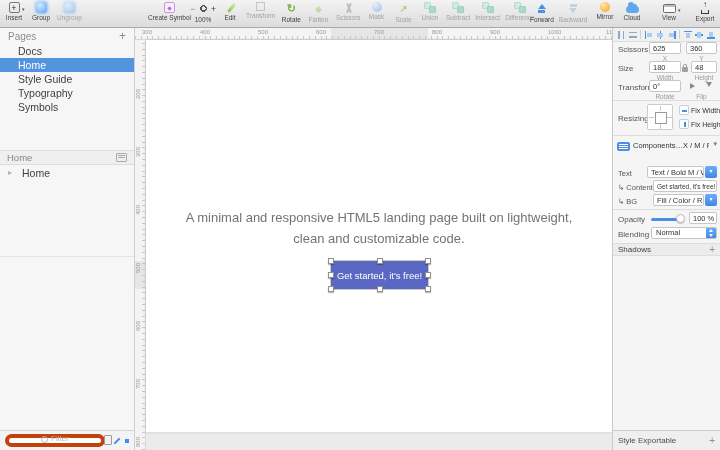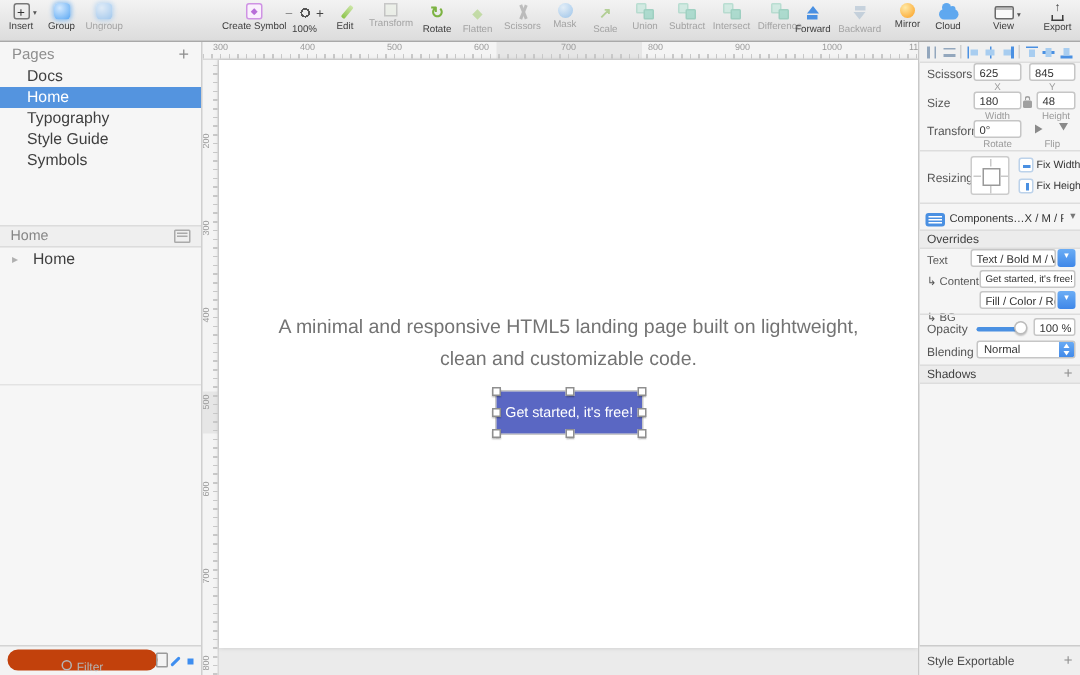--- a/index.html
+++ b/index.html
@@ -68,22 +68,22 @@
   .layers-header{position:absolute;left:0;right:0;top:122px;height:13px;background:#efefef;
     border-top:1px solid #dcdcdc;border-bottom:1px solid #dcdcdc;display:flex;align-items:center;
     justify-content:space-between;padding:0 7px;font-size:9.5px;color:#868686}
   .list-icon{width:9px;height:7px;border:1px solid #aaa;border-radius:1px;position:relative}
   .list-icon::before{content:"";position:absolute;left:1px;right:1px;top:1px;height:1px;background:#aaa;box-shadow:0 2px 0 #aaa}
   .layer-row{position:absolute;left:0;right:0;top:138px;height:14px;line-height:14px;font-size:10.5px;color:#3f3f3f}
   .layer-row .tri{position:absolute;left:8px;color:#b0b0b0;font-size:8px}
   .layer-row .ltxt{padding-left:22px}
   .sb-line{position:absolute;left:0;right:0;top:228px;height:1px;background:#e3e3e3}
   .sidebar-bottom{position:absolute;left:0;right:0;bottom:0;height:19px;border-top:1px solid #d4d4d4;background:#f3f3f3}
-  .filter-box{position:absolute;left:5px;bottom:3px;width:100px;height:13px;background:#fff;border:7px solid #c2410c;
-    border-radius:7px;display:flex;align-items:flex-start;justify-content:center;gap:3px;color:#b5b5b5;font-size:8px;box-sizing:border-box}
+  .filter-box{position:absolute;left:5px;bottom:3px;width:100px;height:13px;background:#fff;border:4px solid #c2410c;
+    border-radius:7px;display:flex;align-items:flex-end;justify-content:center;gap:3px;color:#b5b5b5;font-size:8px;box-sizing:border-box}
   .mini-mag{width:5px;height:5px;border:1px solid #b5b5b5;border-radius:50%;display:inline-block}
   .doc-ic{position:absolute;right:22px;bottom:5px;width:6px;height:8px;border:1px solid #9a9a9a;border-radius:1px}
   .pen-ic{position:absolute;right:13px;bottom:8px;width:8px;height:2px;background:#3e8ef0;transform:rotate(-45deg);border-radius:1px}
   .sq-ic{position:absolute;right:5px;bottom:7px;width:4px;height:4px;background:#3e8ef0}
   
   .canvas{position:absolute;left:135px;top:28px;width:477px;bottom:0;background:#ebebeb;overflow:hidden}
   .ruler-h{position:absolute;left:0;right:0;top:0;height:12px;background:#f4f4f4;border-bottom:1px solid #d8d8d8;box-sizing:border-box}
   .ruler-h::after{content:"";position:absolute;left:0;right:0;bottom:0;height:3px;
     background:repeating-linear-gradient(90deg,#c9c9c9 0 1px,transparent 1px 5.8px)}
   .rl-h{position:absolute;top:1px;font-size:6px;color:#9a9a9a}
@@ -288,22 +288,22 @@
   </div>
 
 <div class="sidebar">
   <div class="pages-header">
     <span>Pages</span>
     <span class="pages-plus">+</span>
   </div>
   <div id="pages-list">
       <div class="page-row">Docs</div>
       <div class="page-row selected">Home</div>
+      <div class="page-row">Style Guide</div>
       <div class="page-row">Typography</div>
-      <div class="page-row">Style Guide</div>
       <div class="page-row">Symbols</div>
     </div>
   <div class="layers-header">
     <span>Home</span>
     <span class="list-icon"></span>
   </div>
   <div class="layer-row">
     <span class="tri">▸</span>
     <div class="ltxt">Home</div>
   </div>
@@ -371,21 +371,21 @@
       <span class="ai ai-align-center-horizontal"></span>
       <span class="ai ai-align-right"></span>
       <span class="ai-sep"></span>
       <span class="ai ai-align-top"></span>
       <span class="ai ai-align-middle-vertical"></span>
       <span class="ai ai-align-bottom"></span>
     </div>
 
   <div class="insp-lab" style="top:17px">Scissors</div>
   <div class="fld" style="left:36px;top:14px;width:32px">625</div>
-  <div class="fld" style="left:73px;top:14px;width:31px">845</div>
+  <div class="fld" style="left:73px;top:14px;width:31px">360</div>
   <div class="cap" style="left:36px;top:27px;width:32px">X</div>
   <div class="cap" style="left:73px;top:27px;width:31px">Y</div>
 
   <div class="insp-lab" style="top:36px">Size</div>
   <div class="fld" style="left:36px;top:33px;width:32px">180</div>
   <span class="lock"></span>
   <div class="fld" style="left:78px;top:33px;width:26px">48</div>
   <div class="cap" style="left:36px;top:46px;width:32px">Width</div>
   <div class="cap" style="left:78px;top:46px;width:26px">Height</div>
 
@@ -410,32 +410,29 @@
   <div class="fix-row" style="top:91px">
     <span class="fx fx-h"></span>
     <span>Fix Height</span>
   </div>
 
   <div class="insp-div" style="top:107px"></div>
   <span class="sym-badge"></span>
   <div class="sym-name">Components…X / M / Primary</div>
   <div class="sym-chev">▾</div>
 
-  <div class="insp-band" style="top:125px">
-    <span>Overrides</span>
-  </div>
 
   <div class="ov-lab" style="top:141px">Text</div>
   <div class="fld" style="left:34px;top:138px;width:57px">Text / Bold M / Whi…</div>
   <div class="dd-btn" style="left:92px;top:138px">▾</div>
 
   <div class="ov-lab" style="top:155px">↳ Content</div>
   <div class="fld" style="left:40px;top:152px;width:64px;font-size:6.5px">Get started, it's free!</div>
 
-  <div class="ov-lab" style="top:179px">↳ BG</div>
+  <div class="ov-lab" style="top:169px">↳ BG</div>
   <div class="fld" style="left:40px;top:166px;width:51px">Fill / Color / Round…</div>
   <div class="dd-btn" style="left:92px;top:166px">▾</div>
 
   <div class="insp-div" style="top:181px"></div>
   <div class="insp-lab" style="top:187px">Opacity</div>
   <div class="op-track"></div>
   <div class="op-knob"></div>
   <div class="fld" style="left:76px;top:184px;width:28px;text-align:center;padding-right:3px">100 %</div>
 
   <div class="insp-lab" style="top:202px">Blending</div>

